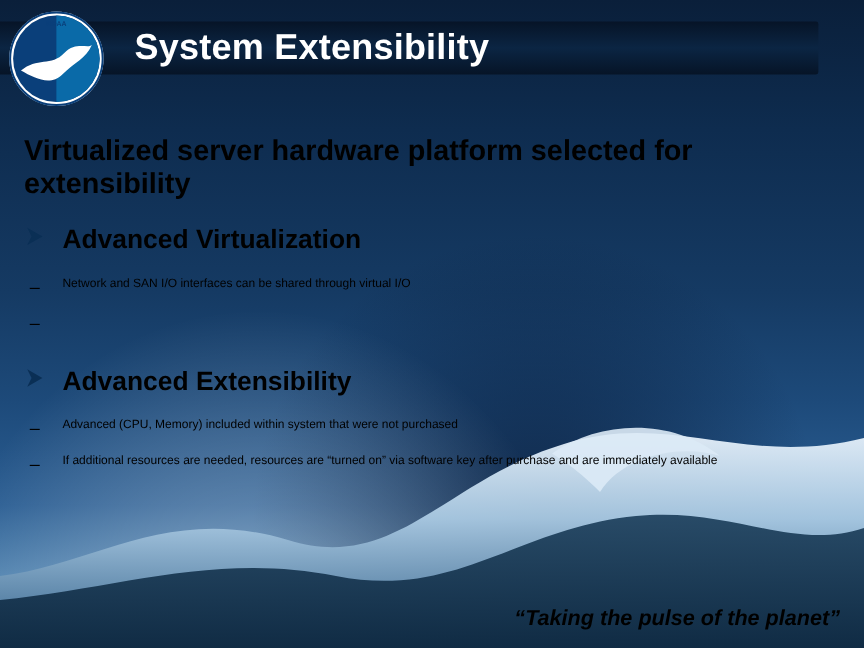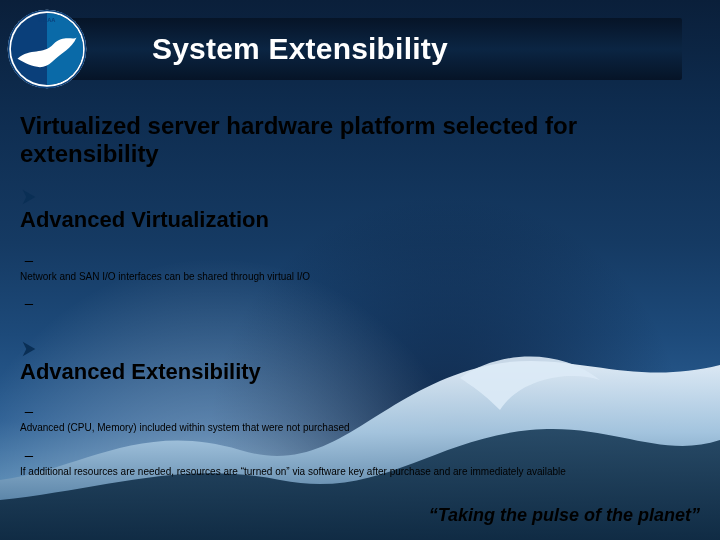--- a/index.html
+++ b/index.html
@@ -24,26 +24,25 @@
     position: absolute;
     left: 0; right: 0; bottom: 0;
     height: 210px;
     pointer-events: none;
   }
   .title-bar {
     position: absolute;
     top: 18px;
     left: 0;
     right: 38px;
-    height: 62px;
+    height: 44px;
     background: linear-gradient(180deg, #061427 0%, #0b2543 50%, #061427 100%);
     display: flex;
     align-items: center;
     border-radius: 0 2px 2px 0;
-    margin-left: 40px;
   }
   .logo {
     position: absolute;
     top: 8px;
     left: 6px;
     width: 82px;
     height: 82px;
     z-index: 3;
   }
   .title-text {
@@ -61,21 +60,20 @@
   }
   .subtitle {
     font-weight: bold;
     font-size: 24px;
     margin-bottom: 18px;
   }
   .row {
     display: flex;
     align-items: flex-start;
     margin-bottom: 10px;
-    flex-direction: column;
   }
   .arrow-bullet {
     width: 18px;
     flex: 0 0 18px;
     margin-right: 14px;
     margin-top: 2px;
   }
   .section-heading {
     font-size: 22px;
     font-weight: bold;

